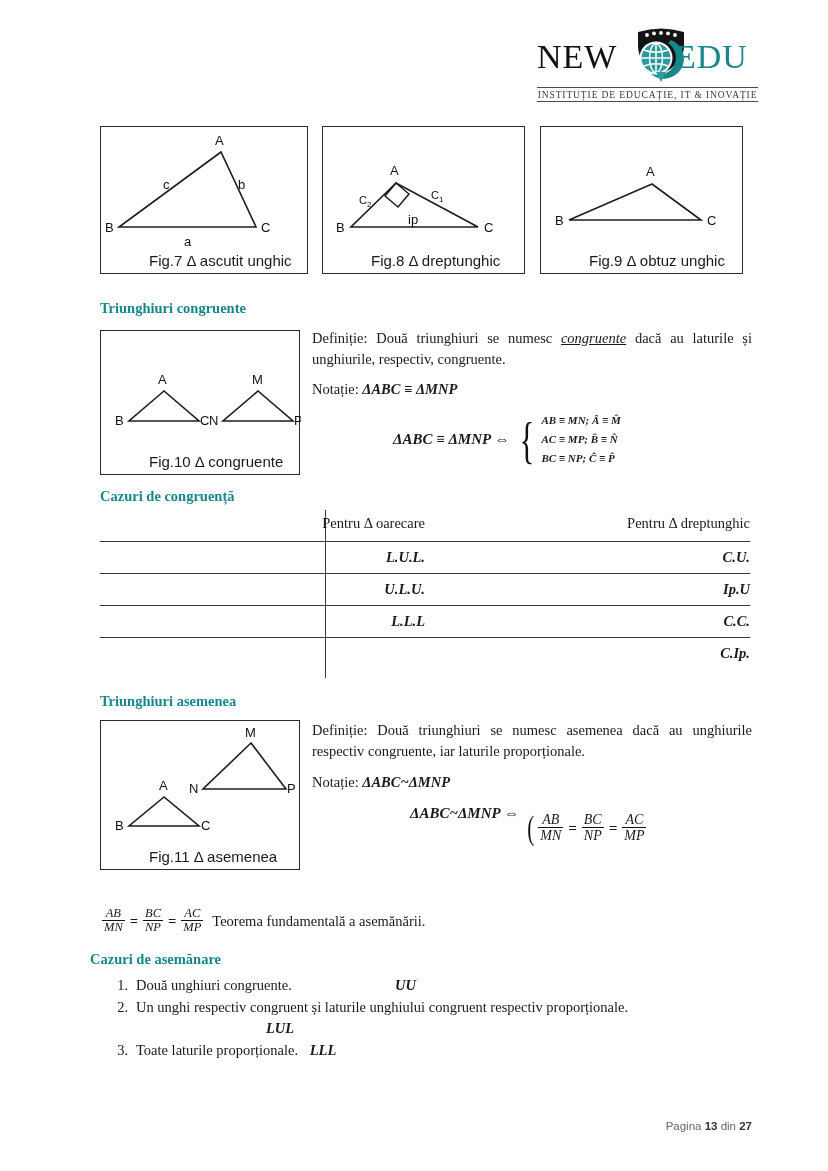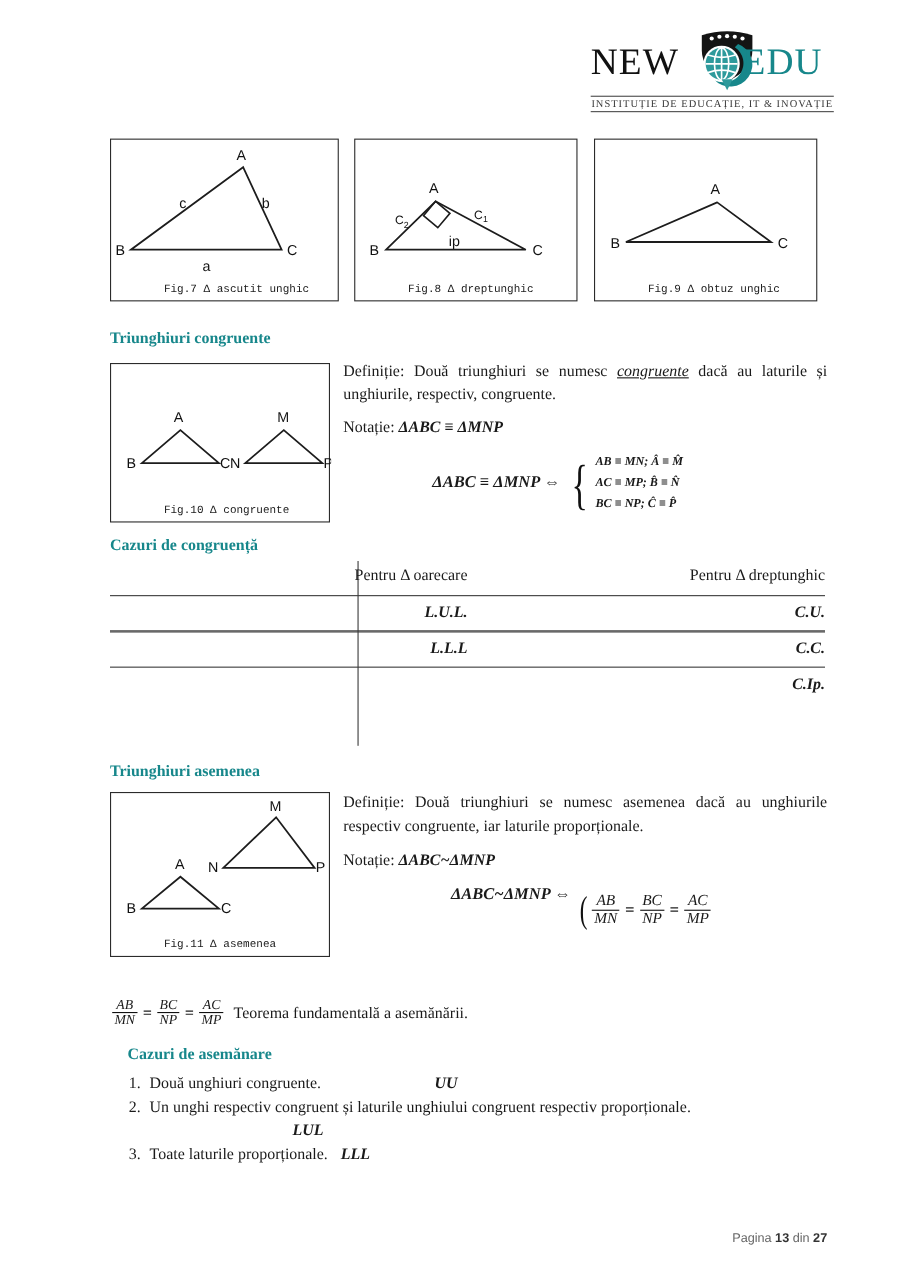--- a/index.html
+++ b/index.html
@@ -77,22 +77,22 @@
   .fig-box {
     position: absolute;
     border: 1.3px solid #2b2b2b;
     background: #ffffff;
     box-sizing: border-box;
   }
   .fig-caption {
     position: absolute;
     left: 8px;
     bottom: 4px;
-    font-family: Liberation Mono, monospace;
-    font-size: 10px;
+    font-family: Liberation Sans, sans-serif;
+    font-size: 15px;
     color: #1a1a1a;
     white-space: nowrap;
     padding-left: 40px;
   }
   .fig-svg {
     position: absolute;
     left: 0;
     top: 0;
   }
 
@@ -383,20 +383,24 @@
   <div class="trow thead">
     <div class="tcell">Pentru Δ oarecare</div>
     <div class="tcell">Pentru Δ dreptunghic</div>
   </div>
   <div class="hrule"></div>
   <div class="trow">
     <div class="tcell code">L.U.L.</div>
     <div class="tcell code">C.U.</div>
   </div>
   <div class="hrule"></div>
+  <div class="trow">
+    <div class="tcell code">U.L.U.</div>
+    <div class="tcell code">Ip.U</div>
+  </div>
   <div class="hrule"></div>
   <div class="trow">
     <div class="tcell code">L.L.L</div>
     <div class="tcell code">C.C.</div>
   </div>
   <div class="hrule"></div>
   <div class="trow">
     <div class="tcell code"></div>
     <div class="tcell code">C.Ip.</div>
   </div>
@@ -460,21 +464,21 @@
     <span class="den">NP</span>
   </span>
   <span style="font-style:italic;font-weight:bold;margin:0 3px;">=</span>
   <span class="frac">
     <span class="num">AC</span>
     <span class="den">MP</span>
   </span>
   <span style="margin-left:7px;">Teorema fundamentală a asemănării.</span>
 </div>
 
-<div class="section-heading" style="left:116px; top:951px;">Cazuri de asemănare</div>
+<div class="section-heading" style="left:90px; top:951px;">Cazuri de asemănare</div>
 
 <div id="asem-list">
   <div class="li">
     <span class="li-num">1.</span>
     <span class="li-body">
       <span>Două unghiuri congruente.</span>
       <span class="pad-left-uu"></span>
       <span class="code-inline">UU</span>
     </span>
   </div>

